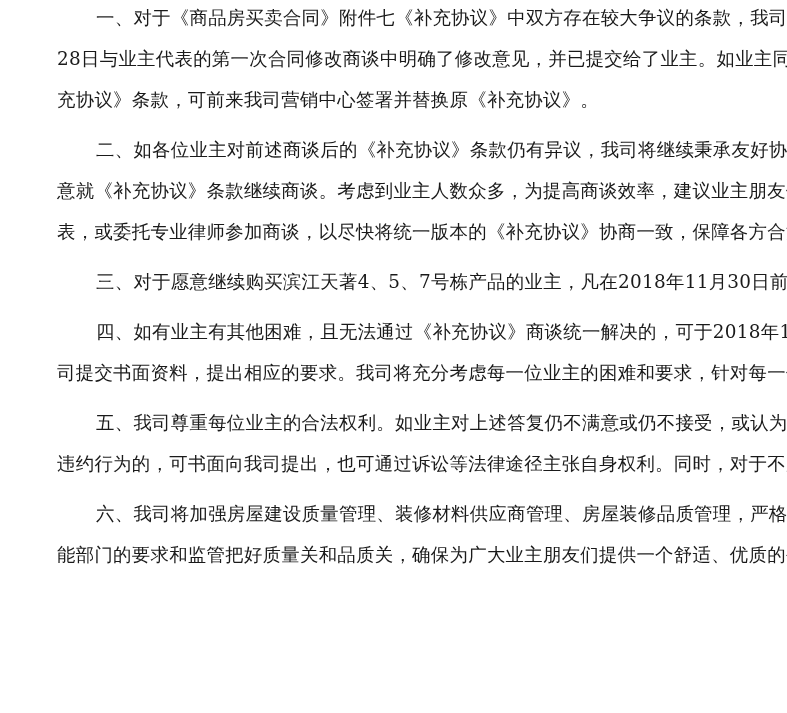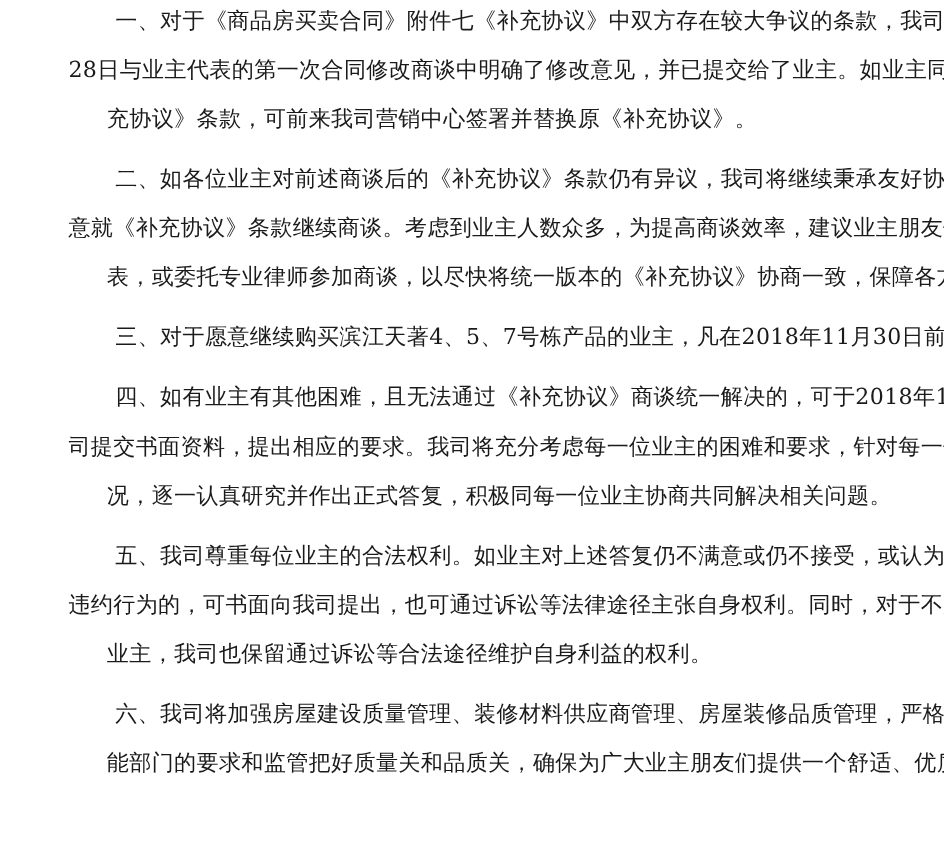--- a/index.html
+++ b/index.html
@@ -30,21 +30,20 @@
     height: 41px;
     line-height: 36px;
     font-size: 18.4px;
     white-space: nowrap;
     text-align: justify;
     text-align-last: justify;
     letter-spacing: 0.3px;
   }
   .line.last {
     text-align-last: left;
-    margin-left: 32px;
   }
   .line.first {
     padding-left: 39px;
   }
   .para + .para {
     margin-top: 9px;
   }
 </style>
 </head>
 <body>
@@ -63,27 +62,25 @@
     <span class="line last">表，或委托专业律师参加商谈，以尽快将统一版本的《补充协议》协商一致，保障各方合法权益。</span>
   </div>
 
   <div class="para">
     <span class="line first">三、对于愿意继续购买滨江天著4、5、7号栋产品的业主，凡在2018年11月30日前签署商品房买卖合</span>
   </div>
 
   <div class="para">
     <span class="line first">四、如有业主有其他困难，且无法通过《补充协议》商谈统一解决的，可于2018年11月30日前向我</span>
     <span class="line">司提交书面资料，提出相应的要求。我司将充分考虑每一位业主的困难和要求，针对每一位业主的不同情</span>
-    <span class="line last">况，逐一认真研究并作出正式答复，积极同每一位业主协商共同解决相关问题。</span>
   </div>
 
   <div class="para">
     <span class="line first">五、我司尊重每位业主的合法权利。如业主对上述答复仍不满意或仍不接受，或认为我司存在其他</span>
     <span class="line">违约行为的，可书面向我司提出，也可通过诉讼等法律途径主张自身权利。同时，对于不履行自身义务的</span>
-    <span class="line last">业主，我司也保留通过诉讼等合法途径维护自身利益的权利。</span>
   </div>
 
   <div class="para">
     <span class="line first">六、我司将加强房屋建设质量管理、装修材料供应商管理、房屋装修品质管理，严格按照政府及职</span>
     <span class="line last">能部门的要求和监管把好质量关和品质关，确保为广大业主朋友们提供一个舒适、优质的生活空间。</span>
   </div>
 
 </div>
 
 </body></html>

